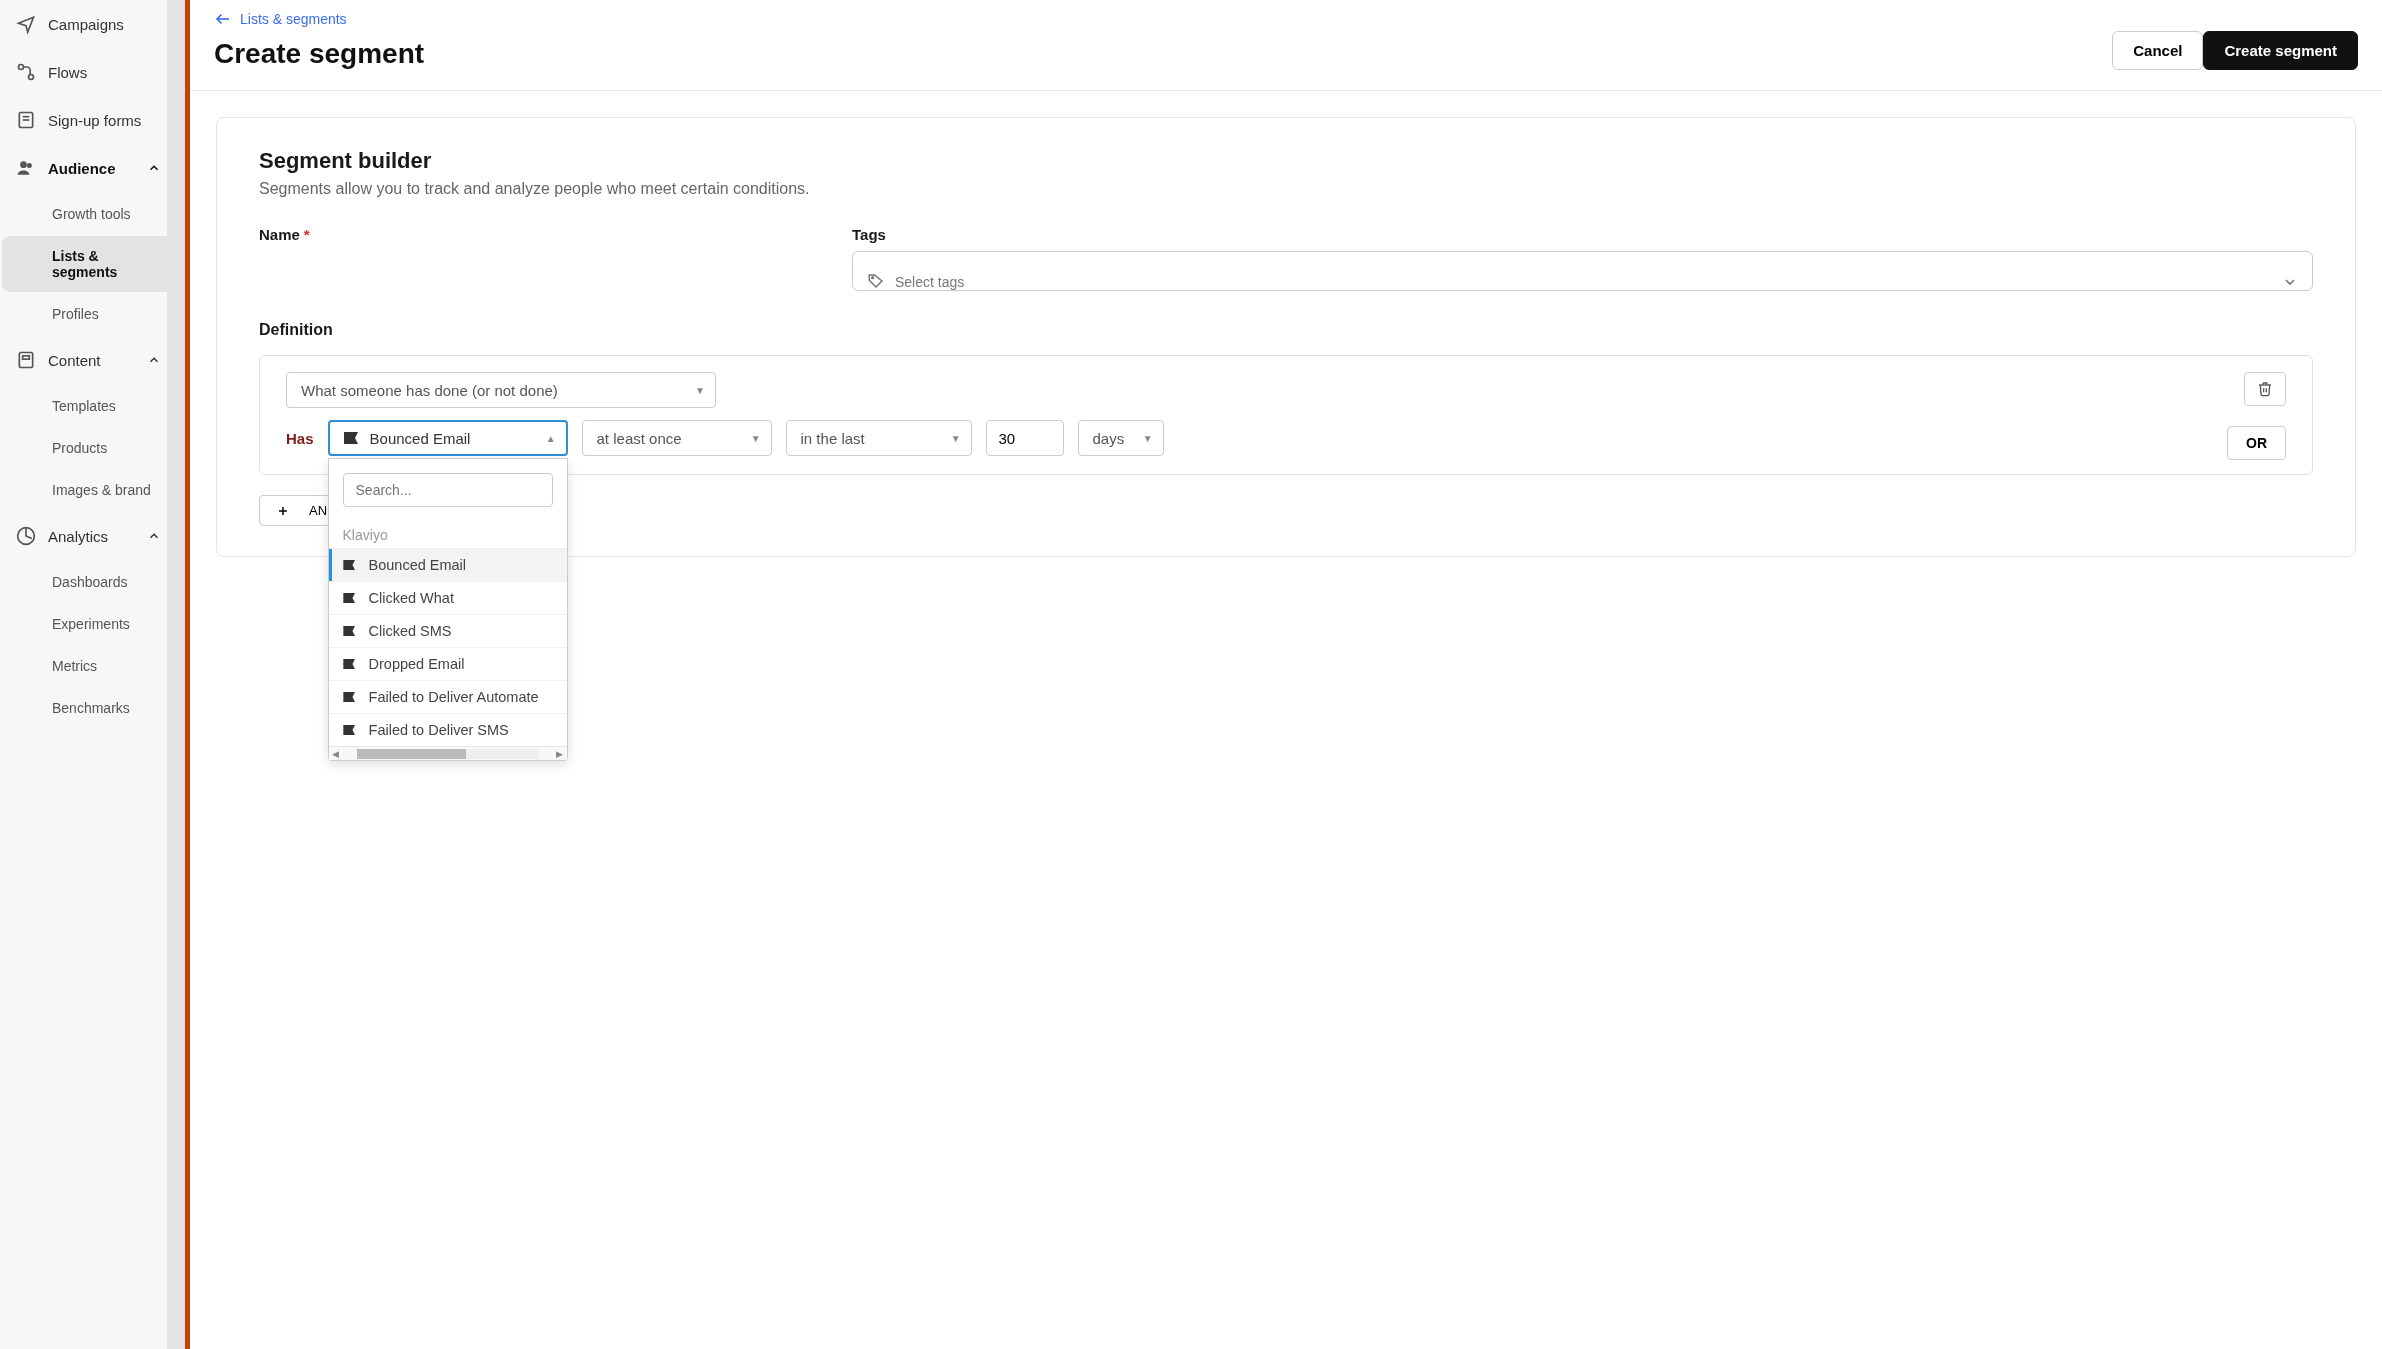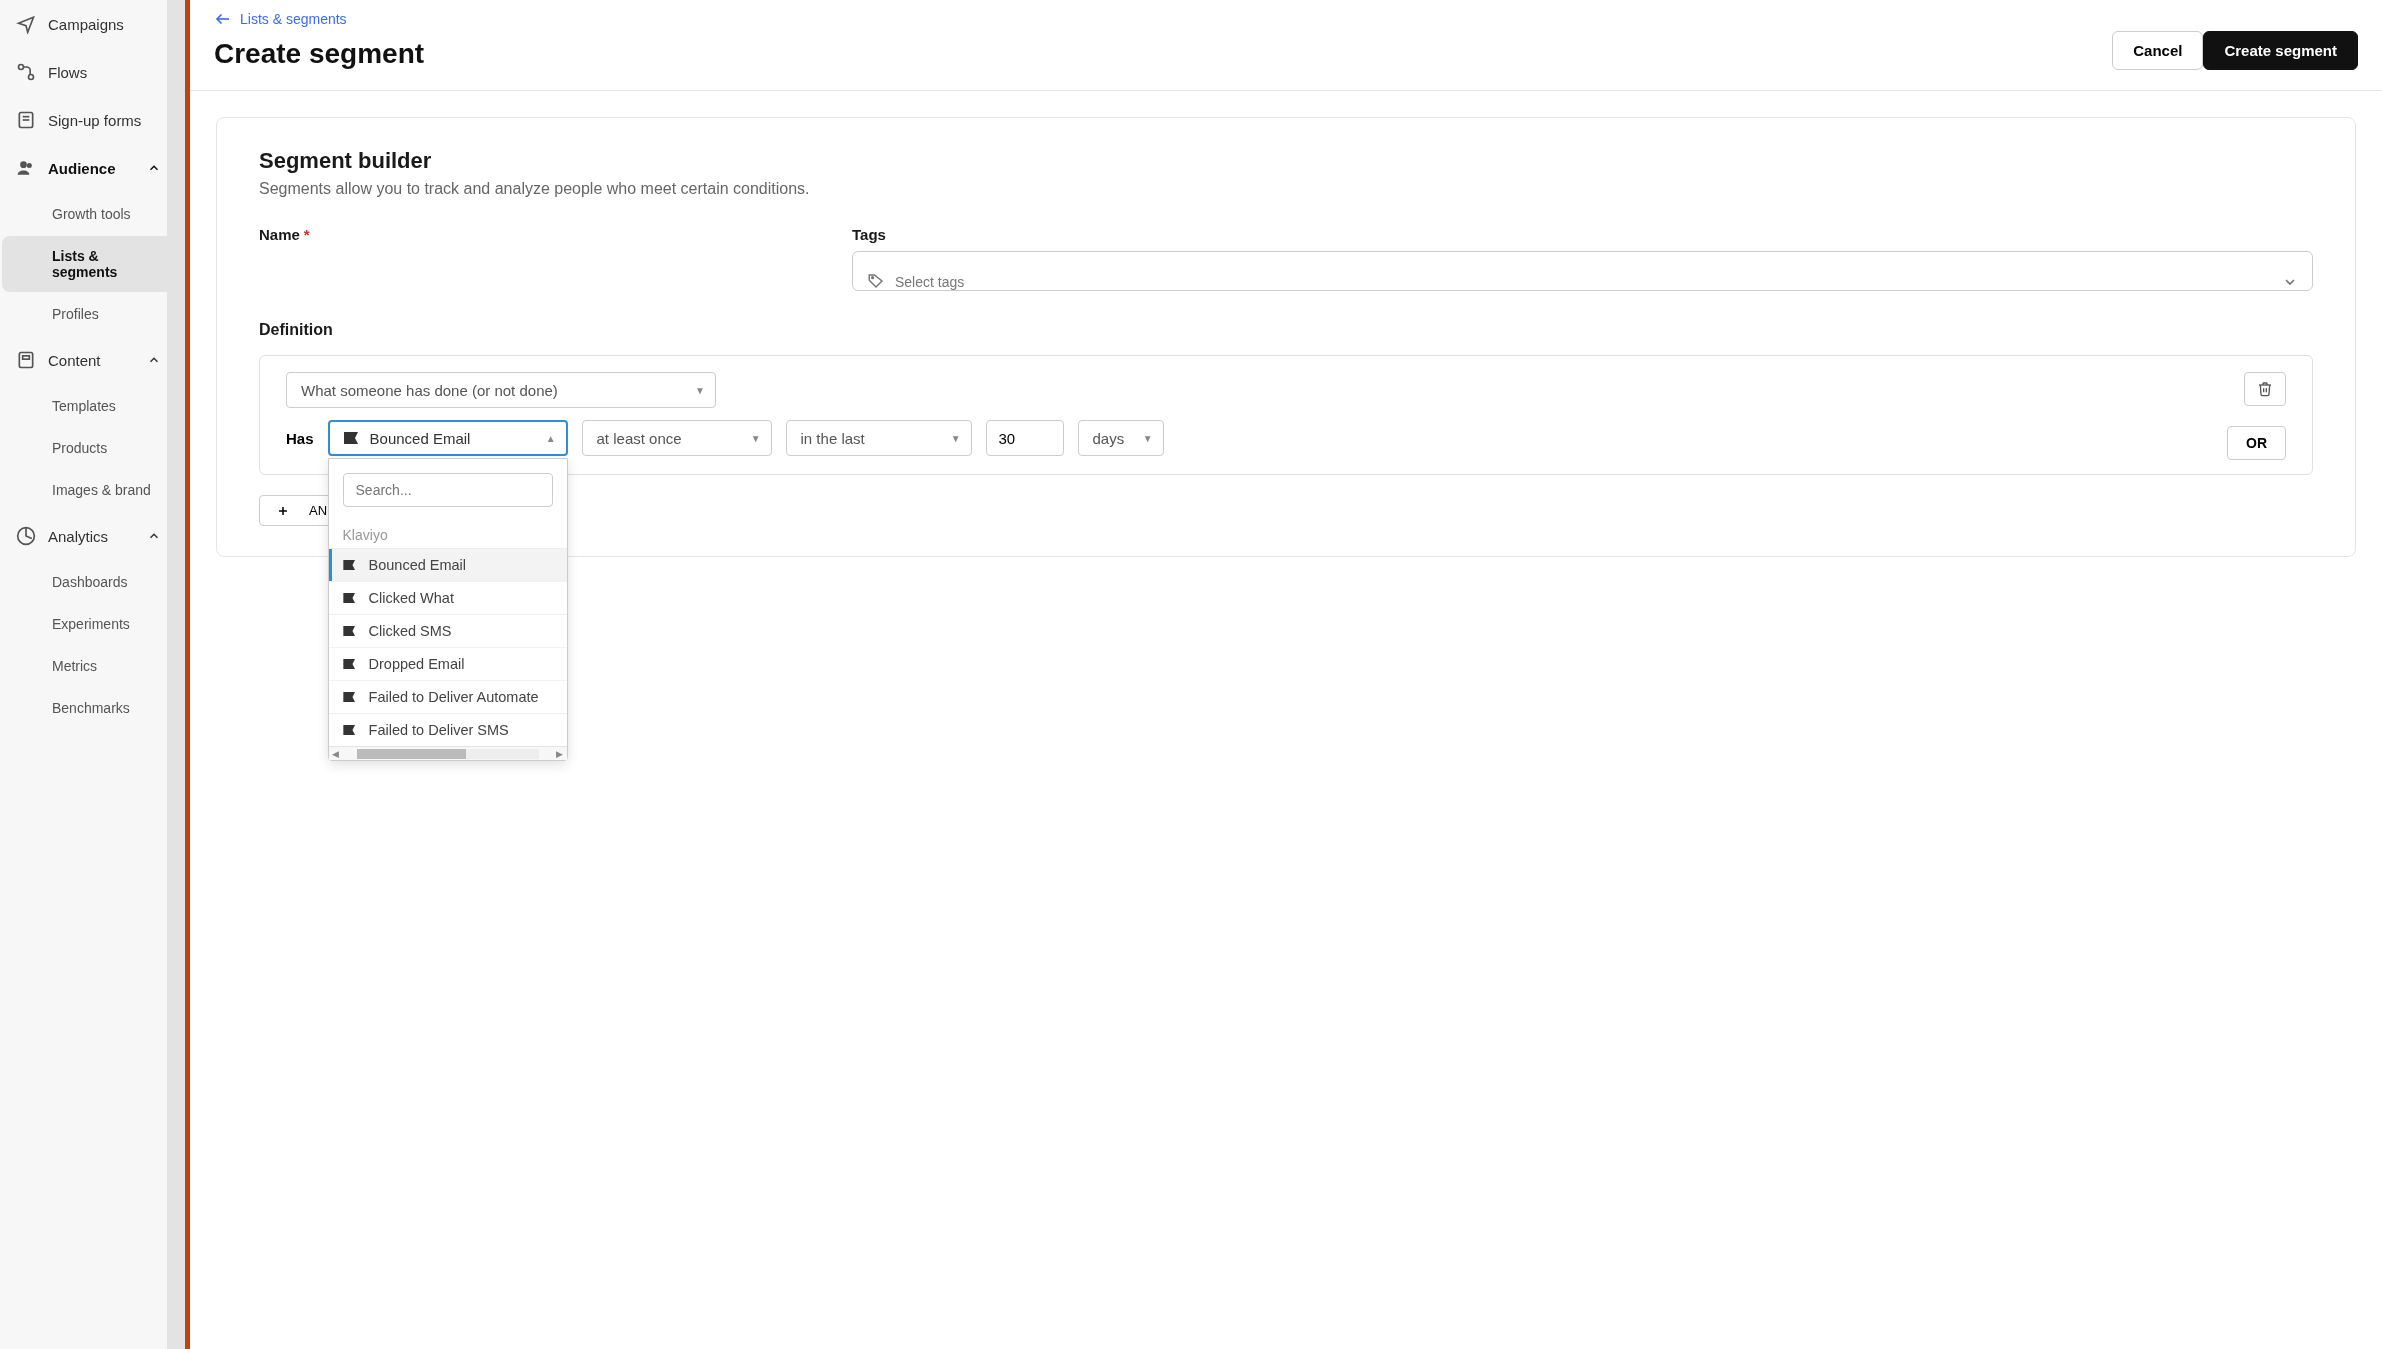--- a/index.html
+++ b/index.html
@@ -50,21 +50,21 @@
 .dropdown .caret { position: absolute; right: 10px; font-size: 10px; color: #888; }
 .dropdown.wide { width: 430px; }
 .dropdown.metric { width: 240px; border: 2px solid #2d8fd8; color: #333; font-weight: 400; }
 .dropdown.metric .flag-icon { margin-right: 10px; }
 .dropdown.freq { width: 190px; }
 .dropdown.period { width: 186px; }
 .num-input { width: 78px; height: 36px; border: 1px solid #ccc; border-radius: 4px; padding: 0 12px; font-size: 15px; text-align: left; }
 .dropdown.unit { width: 86px; }
 .row1 { margin-bottom: 12px; }
 .row2 { display: flex; align-items: center; gap: 14px; flex-wrap: wrap; position: relative; }
-.has-label { font-size: 15px; font-weight: 600; color: #000000; }
+.has-label { font-size: 15px; font-weight: 600; color: #7f1d1d; }
 .or-btn { position: absolute; bottom: 14px; right: 26px; padding: 8px 18px; border: 1px solid #ccc; border-radius: 4px; font-size: 14px; font-weight: 600; background: #fff; cursor: pointer; }
 
 .and-btn { display: inline-flex; align-items: center; padding: 7px 17px; border: 1px solid #ccc; border-radius: 4px; font-size: 13px; font-weight: 400; cursor: pointer; background: #fff; gap: 20px; }
 
 
 .dropdown-panel { position: absolute; left: 0; top: 38px; width: 240px; background: #fff; border: 1px solid #ccc; border-radius: 0 0 4px 4px; box-shadow: 0 4px 12px rgba(0,0,0,0.12); z-index: 100; }
 .dd-search { margin: 14px; }
 .dd-search input { width: 100%; height: 34px; border: 1px solid #ccc; border-radius: 4px; padding: 0 12px; font-size: 14px; }
 .dd-group-label { padding: 6px 14px 5px; color: #999; font-size: 14px; }
 .dd-list { max-height: 200px; overflow-y: scroll; border-top: 1px solid #eee; position: relative; }

